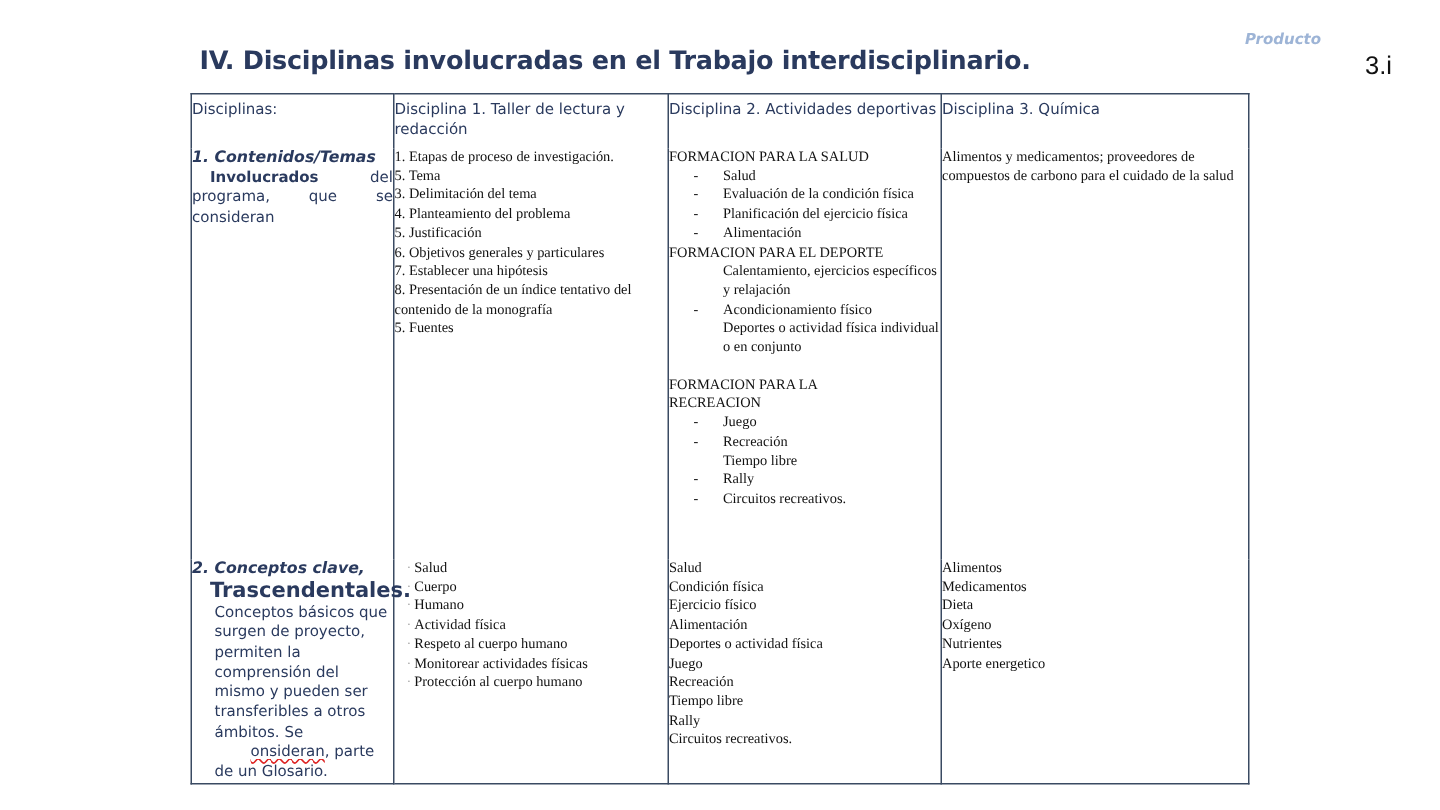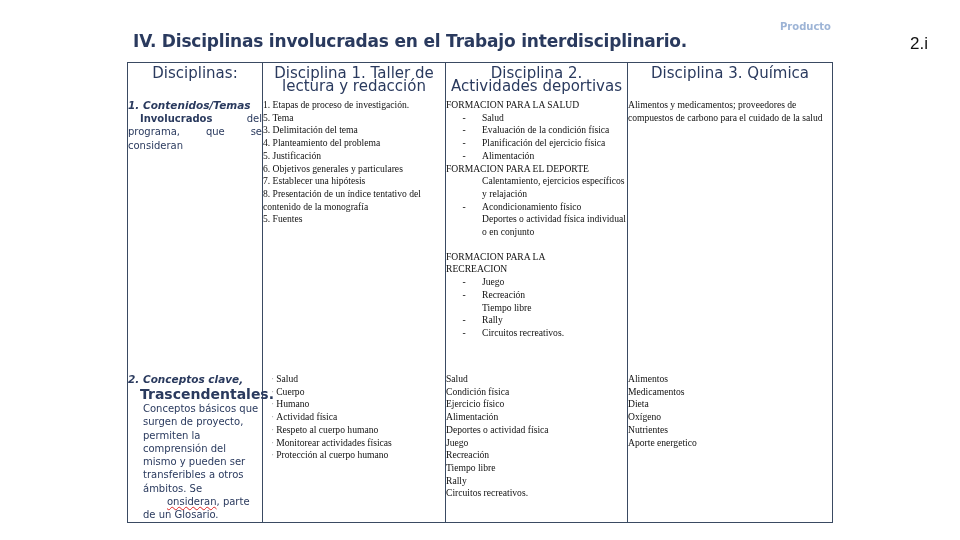--- a/index.html
+++ b/index.html
@@ -1,46 +1,46 @@
 <!DOCTYPE html>
 <html><head>
 <meta charset="utf-8">
 <style>
   html, body { margin:0; padding:0; }
   body { width:960px; height:540px; background:#ffffff; position:relative; overflow:hidden; }
   .title { position:absolute; left:133px; top:31px; font-family:"DejaVu Sans", sans-serif; font-size:17px; font-weight:bold; color:#2a3a5e; letter-spacing:-0.2px; }
-  .product { position:absolute; left:780px; top:21px; font-family:"DejaVu Sans", sans-serif; font-size:10px; font-weight:bold; color:#9db4d6; }
+  .product { position:absolute; left:830px; top:21px; font-family:"DejaVu Sans", sans-serif; font-size:10px; font-style:italic; font-weight:bold; color:#9db4d6; }
   .pagenum { position:absolute; left:910px; top:34px; font-family:"Liberation Sans", sans-serif; font-size:17px; color:#111; }
   table.grid { position:absolute; left:127px; top:62px; width:705px; height:453px; border-collapse:collapse; table-layout:fixed; }
   table.grid td, table.grid th { border:1.5px solid #3a4a62; vertical-align:top; padding:0; }
   table.grid tr.r1 td, table.grid tr.r1 th { border-bottom:none; }
   table.grid tr.r2 td { border-top:none; border-bottom:none; }
   table.grid tr.r3 td { border-top:none; }
-  th { font-family:"DejaVu Sans", sans-serif; font-size:15px; font-weight:normal; color:#2a3a5e; text-align:center; line-height:13px; padding-top:4px !important; height:32px; }
+  th { font-family:"DejaVu Sans", sans-serif; font-size:10px; font-weight:normal; color:#2a3a5e; text-align:left; line-height:13px; padding-top:4px !important; height:32px; }
   .sans { font-family:"DejaVu Sans", sans-serif; color:#2a3a5e; font-size:10px; }
   .serif { font-family:"Liberation Serif", serif; font-size:9.6px; color:#111; line-height:12.7px; }
   .rowlabel { padding:0 5px 0 6px; }
   .rowlabel .num { font-weight:bold; font-size:10.5px; line-height:13px;font-style:italic; }
   .rowlabel .indent { padding-left:12px; }
   .rowlabel .body { color:#2a3a5e; font-size:10px; line-height:13.3px; text-align:justify; }
   .justify { text-align:justify; text-align-last:justify; }
   .c { padding:2px 4px 0 5px;margin-left:33px; }
   .dash-item { display:flex; }
   .dash-item .d { width:36px; text-align:center; padding-left:0; flex:none; }
   .dash-item .t { flex:1; }
   .gap { height:12px; }
   .ul-err { text-decoration:underline wavy #d22; text-decoration-thickness:1px;margin-left:24px; }
   .dot-item::before { content:"·"; color:#aaa; margin-right:2px; }
 </style>
 </head>
 <body>
 
 <div class="title">IV. Disciplinas involucradas en el  Trabajo interdisciplinario.</div>
 <div class="product">Producto</div>
-<div class="pagenum">2.i</div>
+<div class="pagenum">3.i</div>
 
 <table class="grid">
   <colgroup>
     <col style="width:135px">
       <col style="width:183px">
       <col style="width:182px">
       <col style="width:205px">
   </colgroup>
   <tbody>
       <tr class="r1">

